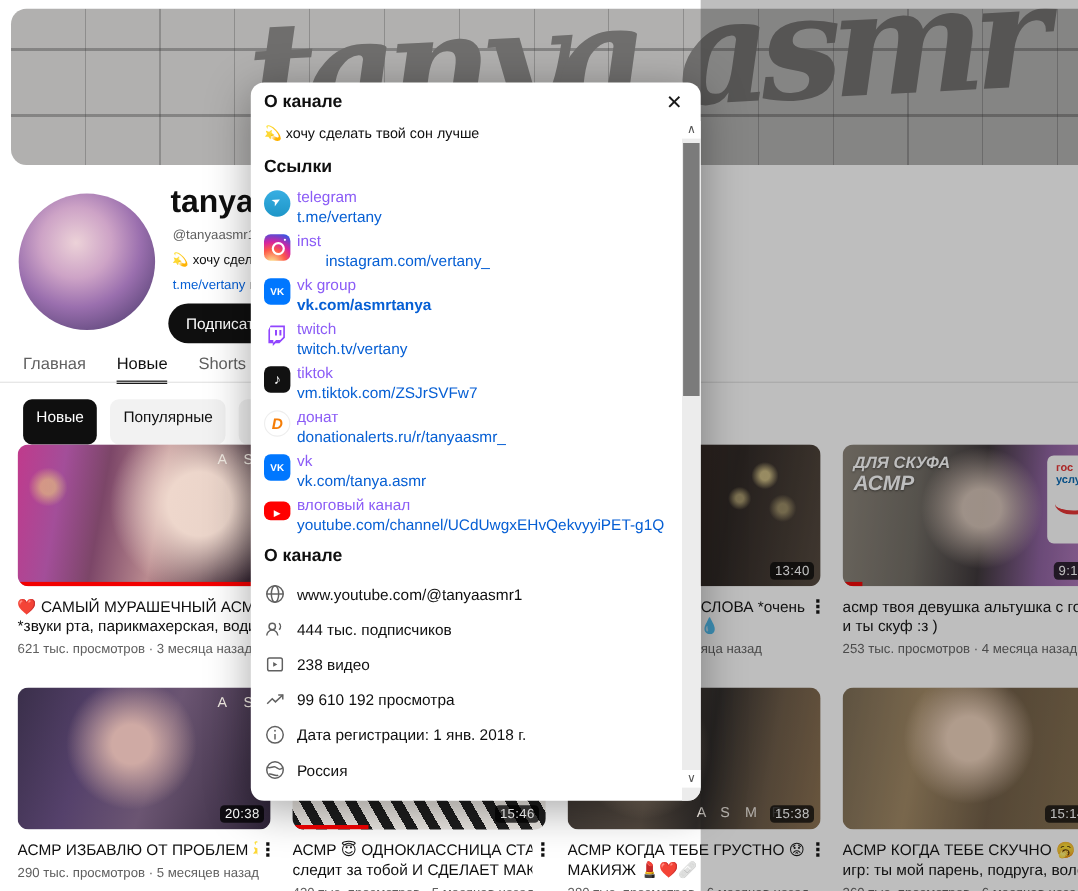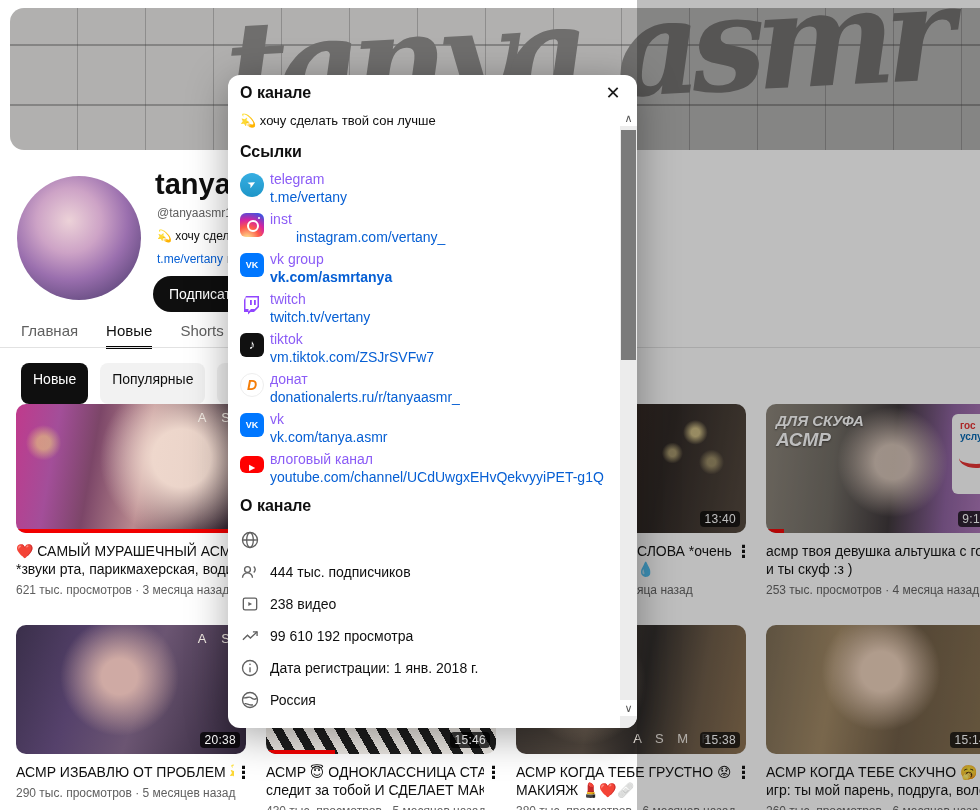--- a/index.html
+++ b/index.html
@@ -322,20 +322,21 @@
     <div class="m-h2" style="top:422px;">О канале</div>
 
     
     <span class="iicon" style="top:455px;">
       <svg width="20" height="20" viewBox="0 0 24 24" fill="none" stroke="#606060" stroke-width="1.6">
           <circle cx="12" cy="12" r="9"></circle>
           <ellipse cx="12" cy="12" rx="4" ry="9"></ellipse>
           <path d="M3 12h18"></path>
         </svg>
     </span>
+    <div class="irow-text" style="top:457px;">www.youtube.com/@tanyaasmr1</div>
 
     <span class="iicon" style="top:487px;">
       <svg width="20" height="20" viewBox="0 0 24 24" fill="none" stroke="#606060" stroke-width="1.6">
           <circle cx="9" cy="9" r="3.5"></circle>
           <path d="M3 19c0-3.3 2.7-6 6-6s6 2.7 6 6"></path>
           <path d="M16.5 5.5c2 2 2 5 0 7"></path>
         </svg>
     </span>
     <div class="irow-text" style="top:489px;">444 тыс. подписчиков</div>
 

